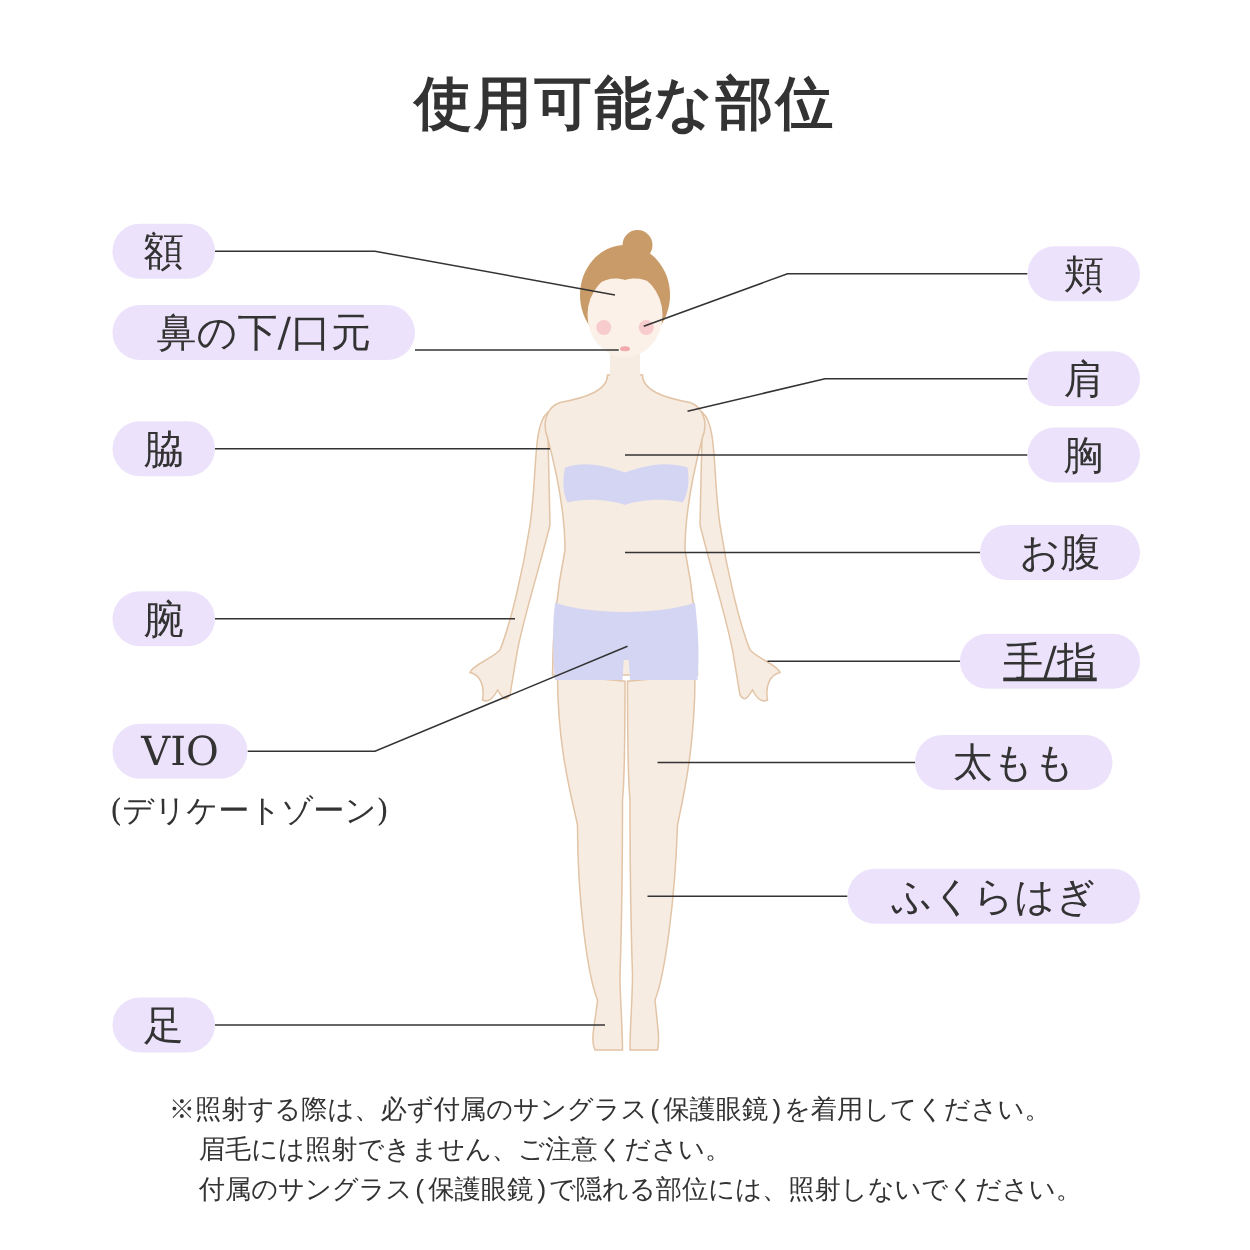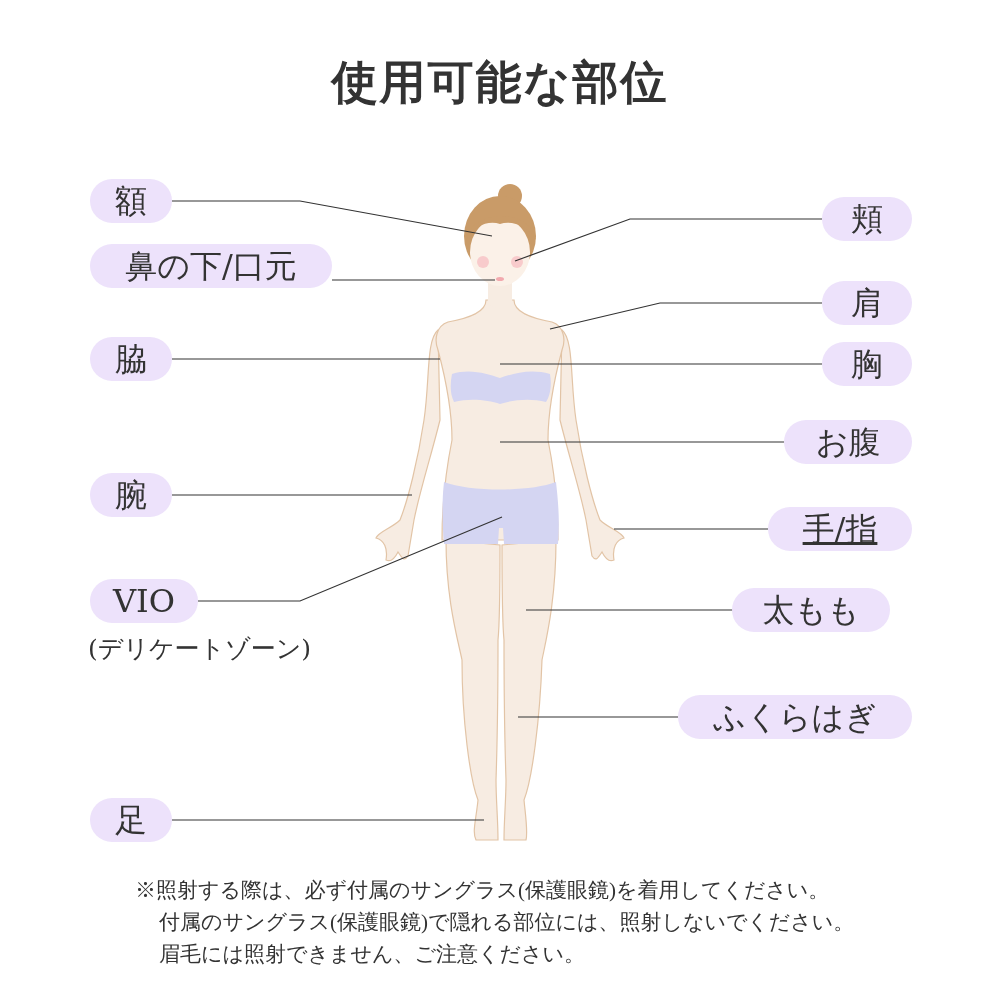--- a/index.html
+++ b/index.html
@@ -14,21 +14,21 @@
   .figure { position: absolute; left: 0; top: 0; width: 1000px; height: 1000px; }
   .pill {
     position: absolute; height: 44px; border-radius: 22px; background: #ede2fb;
     font-size: 32px; line-height: 44px; color: #333333; text-align: center; box-sizing: border-box;
     padding: 0 14px; white-space: nowrap;
   }
   .sub-label {
     position: absolute; left: 88px; top: 632px; font-size: 25px; color: #333333; white-space: nowrap;
   }
   .notes {
-    position: absolute; left: 135px; top: 874px; font-family: Liberation Serif, serif;
+    position: absolute; left: 135px; top: 874px; font-family: Liberation Mono, monospace;
     font-size: 21px; line-height: 32px; color: #333333;
   }
   .notes div { white-space: nowrap; }
   .notes .indent { padding-left: 24px; }
 </style>
 </head>
 <body>
 
 <div class="title">使用可能な部位</div>
 
@@ -89,15 +89,15 @@
 <div class="pill" style="left:822px;top:197px;width:90px;">頬</div>
 <div class="pill" style="left:822px;top:281px;width:90px;">肩</div>
 <div class="pill" style="left:822px;top:342px;width:90px;">胸</div>
 <div class="pill" style="left:784px;top:420px;width:128px;">お腹</div>
 <div class="pill" style="left:768px;top:507px;width:144px;text-decoration:underline;">手/指</div>
 <div class="pill" style="left:732px;top:588px;width:158px;">太もも</div>
 <div class="pill" style="left:678px;top:695px;width:234px;">ふくらはぎ</div>
 
 <div class="notes">
   <div>※照射する際は、必ず付属のサングラス(保護眼鏡)を着用してください。</div>
+  <div class="indent">眉毛には照射できません、ご注意ください。</div>
   <div class="indent">付属のサングラス(保護眼鏡)で隠れる部位には、照射しないでください。</div>
-  <div class="indent">眉毛には照射できません、ご注意ください。</div>
 </div>
 
 </body></html>

